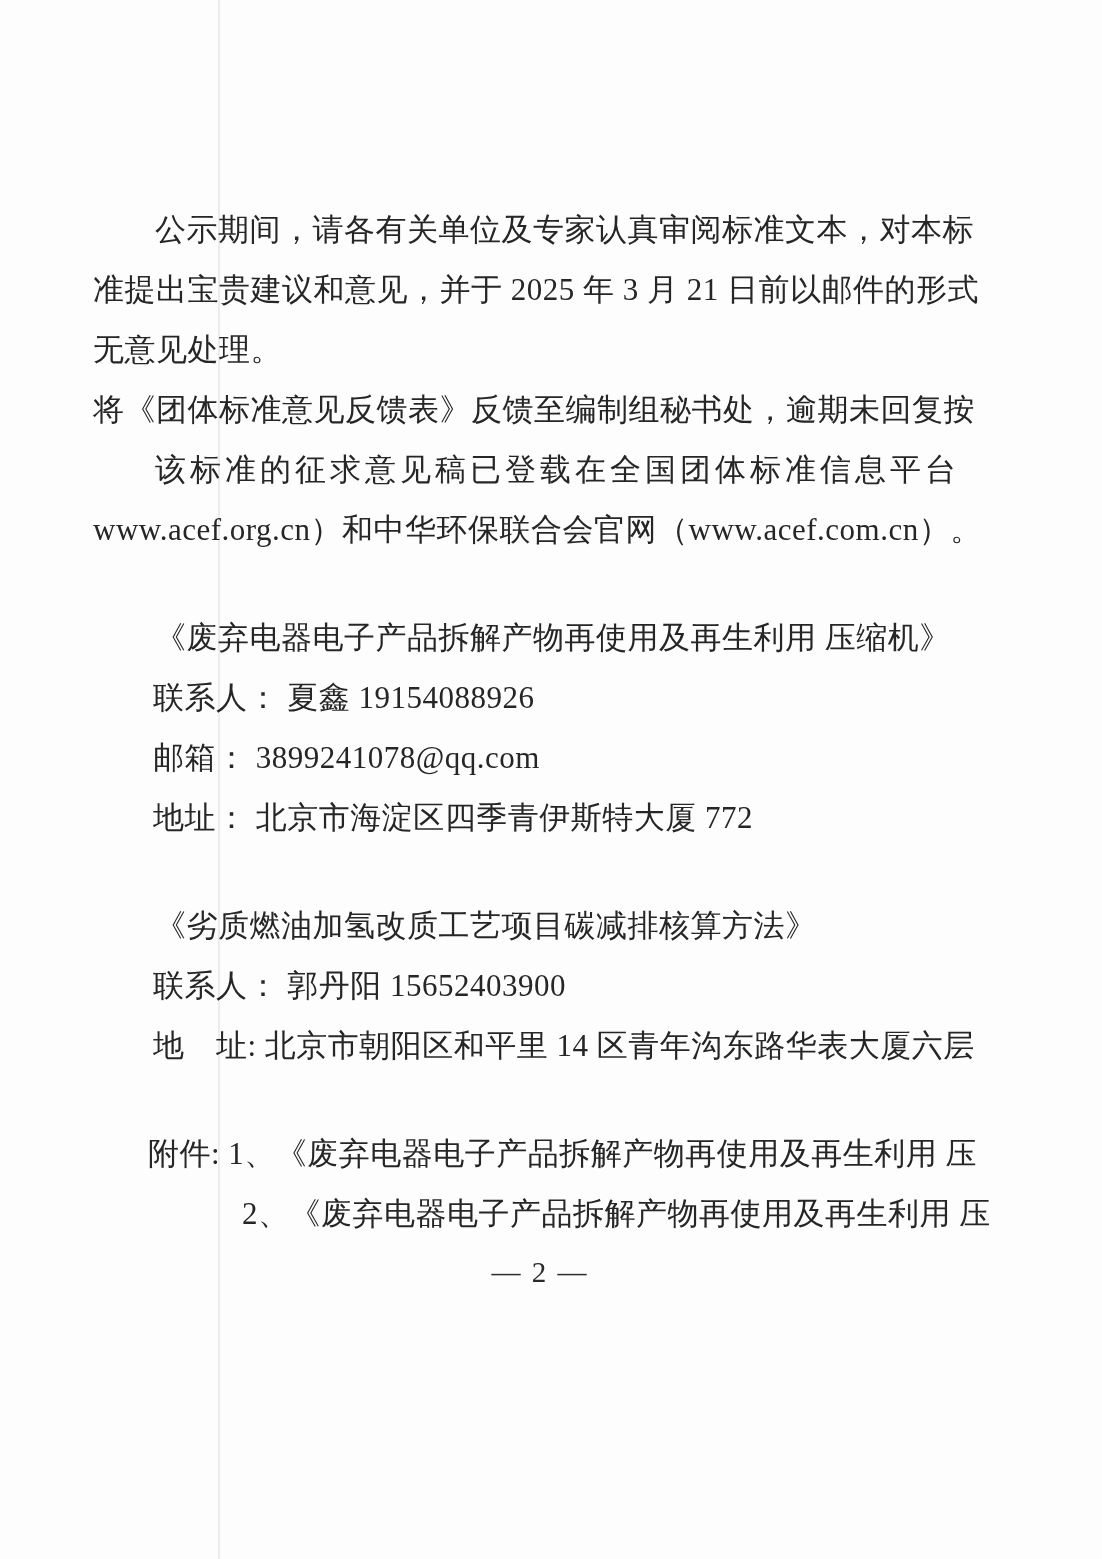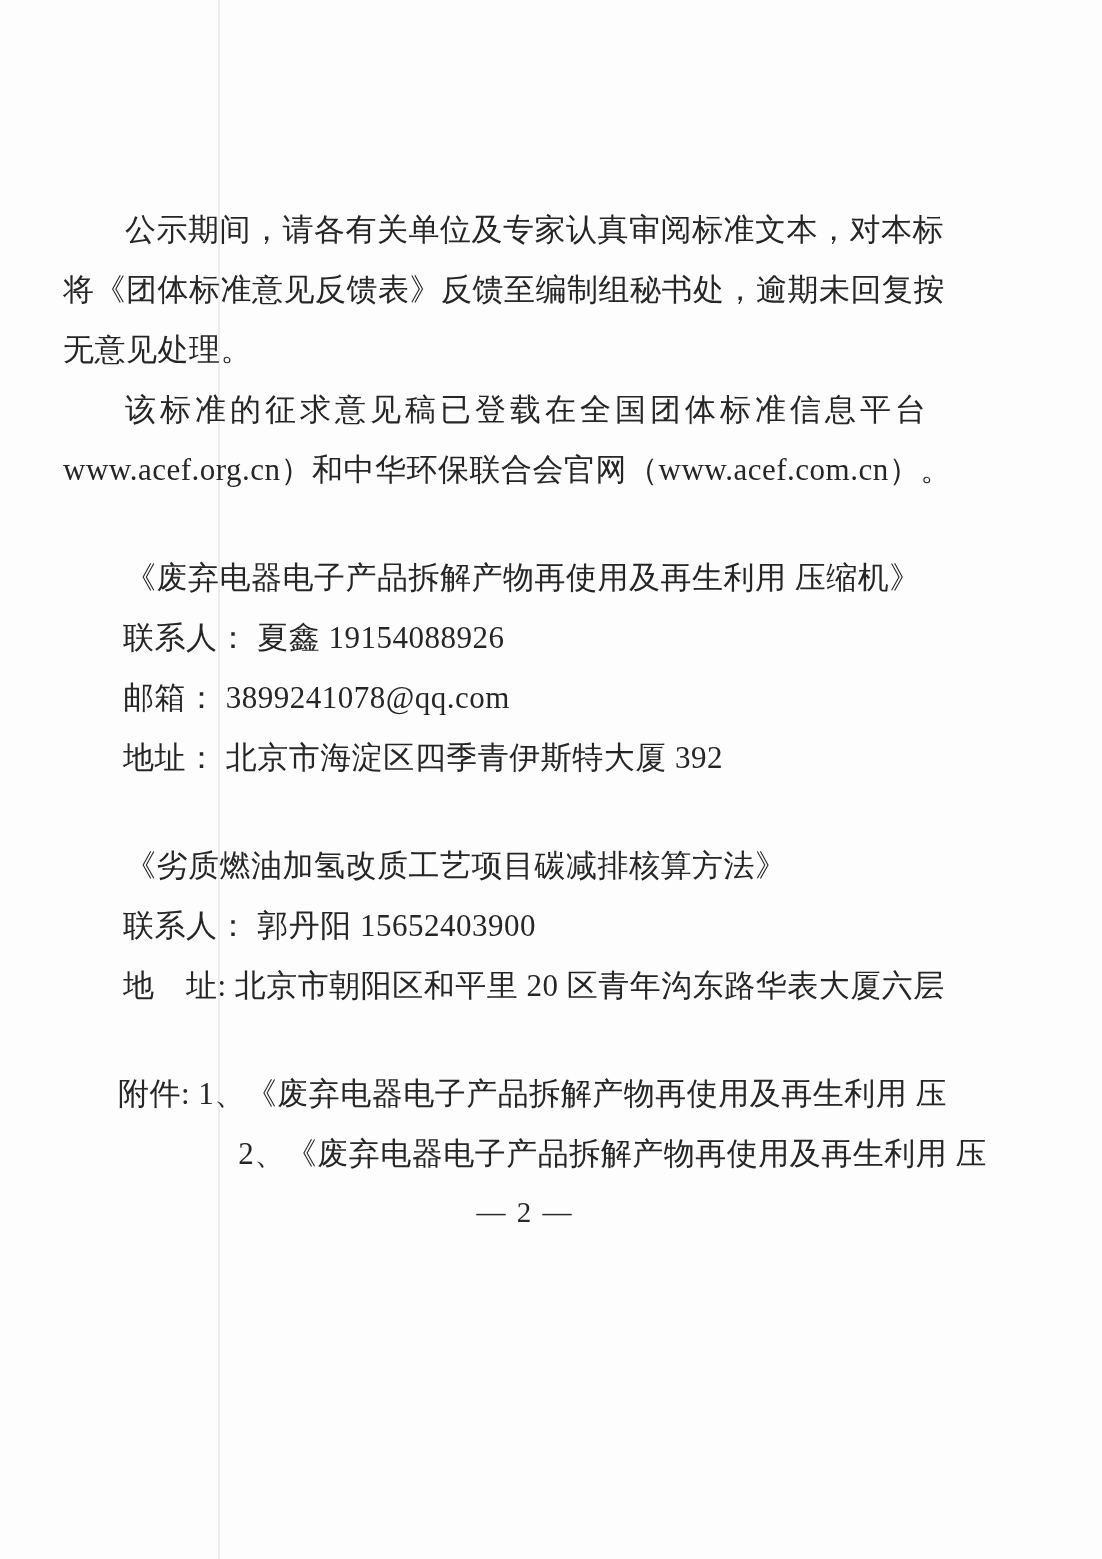--- a/index.html
+++ b/index.html
@@ -20,21 +20,21 @@
   .scan-streak {
     position: absolute;
     left: 218px;
     top: 0;
     width: 2px;
     height: 1559px;
     background: #ececec;
   }
   .content {
     position: relative;
-    padding: 200px 115px 0 63px;
+    padding: 200px 115px 0 93px;
   }
   .line {
     font-size: 31px;
     line-height: 60px;
     height: 60px;
     letter-spacing: 0.5px;
     white-space: pre;
   }
   .stretch   { letter-spacing: 4px; }
   .ind-62    { padding-left: 62px; }
@@ -56,34 +56,35 @@
 </head>
 <body>
 
 <div class="page">
 
   <div class="scan-streak"></div>
 
   <div class="content">
 
     <div class="line ind-62">公示期间，请各有关单位及专家认真审阅标准文本，对本标</div>
+    <div class="line">准提出宝贵建议和意见，并于 2025 年 3 月 21 日前以邮件的形式</div>
+    <div class="line">无意见处理。</div>
     <div class="line">将《团体标准意见反馈表》反馈至编制组秘书处，逾期未回复按</div>
-    <div class="line">无意见处理。</div>
 
     <div class="line ind-62 stretch">该标准的征求意见稿已登载在全国团体标准信息平台</div>
     <div class="line">www.acef.org.cn）和中华环保联合会官网（www.acef.com.cn）。</div>
 
     <div class="line ind-62 gap">《废弃电器电子产品拆解产物再使用及再生利用 压缩机》</div>
     <div class="line ind-60">联系人： 夏鑫 19154088926</div>
     <div class="line ind-60">邮箱： 3899241078@qq.com</div>
-    <div class="line ind-60">地址： 北京市海淀区四季青伊斯特大厦 392</div>
+    <div class="line ind-60">地址： 北京市海淀区四季青伊斯特大厦 772</div>
 
     <div class="line ind-62 gap">《劣质燃油加氢改质工艺项目碳减排核算方法》</div>
     <div class="line ind-60">联系人： 郭丹阳 15652403900</div>
-    <div class="line ind-60">地　址: 北京市朝阳区和平里 20 区青年沟东路华表大厦六层</div>
+    <div class="line ind-60">地　址: 北京市朝阳区和平里 14 区青年沟东路华表大厦六层</div>
 
     <div class="line ind-55 gap">附件: 1、《废弃电器电子产品拆解产物再使用及再生利用 压</div>
     <div class="line ind-149">2、《废弃电器电子产品拆解产物再使用及再生利用 压</div>
 
     <div class="footer">— 2 —</div>
 
   </div>
 </div>
 
 </body></html>

